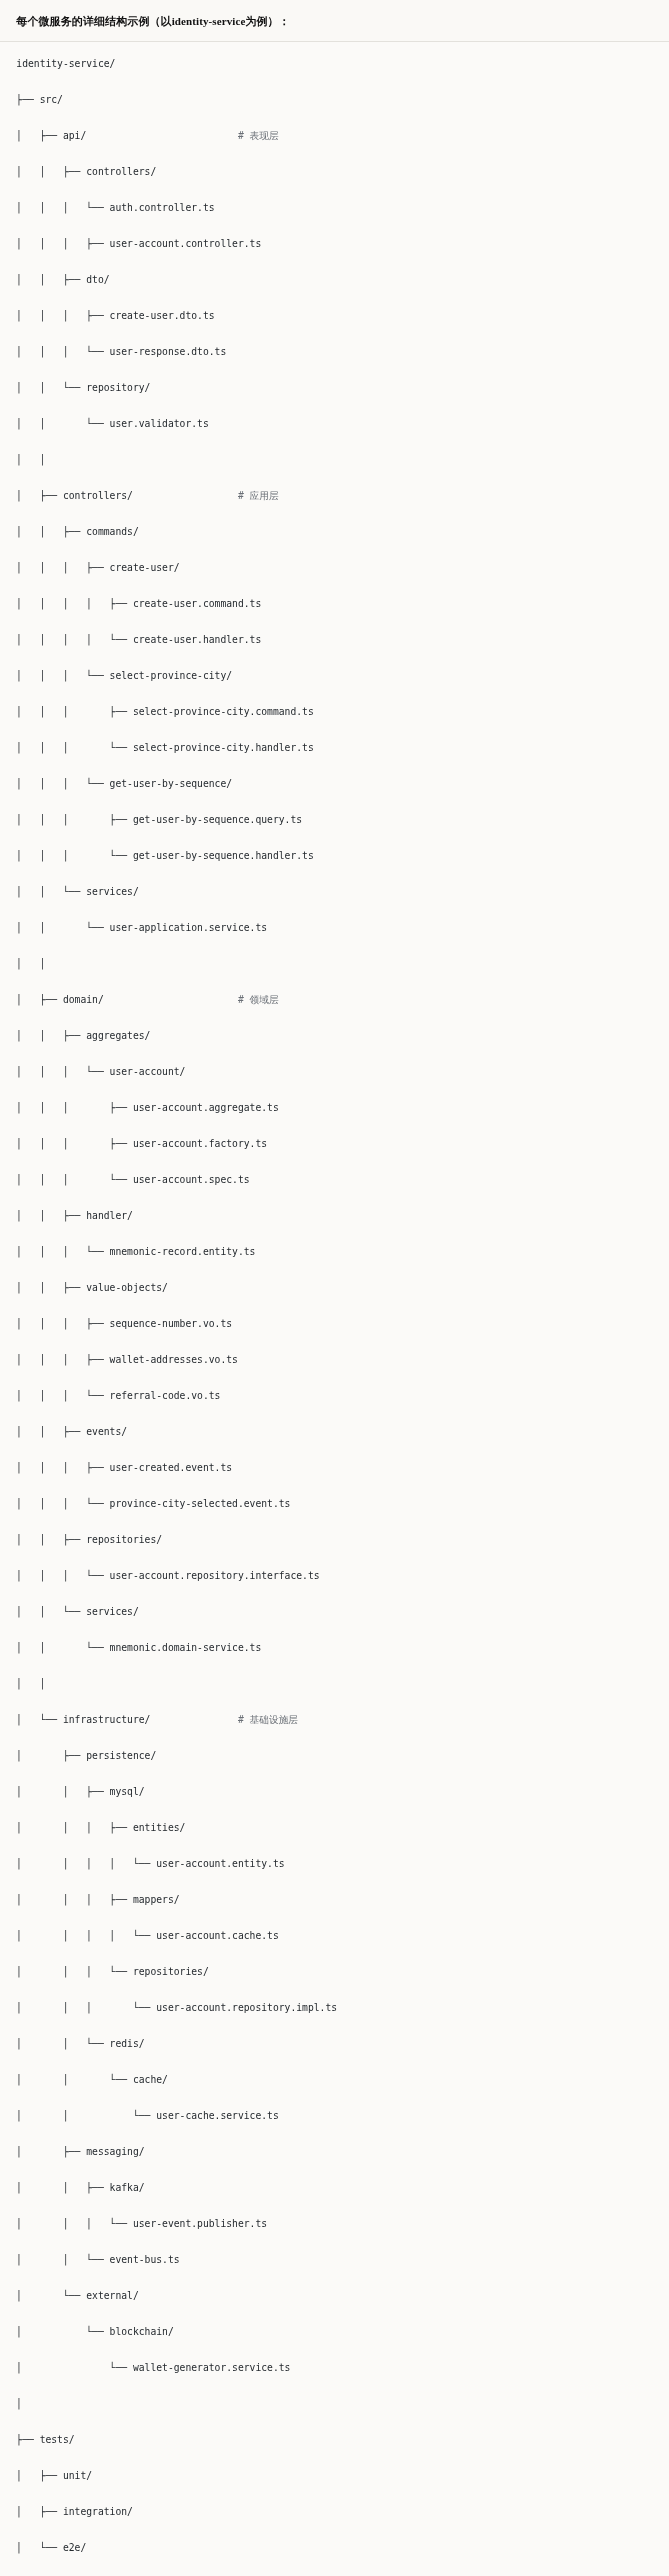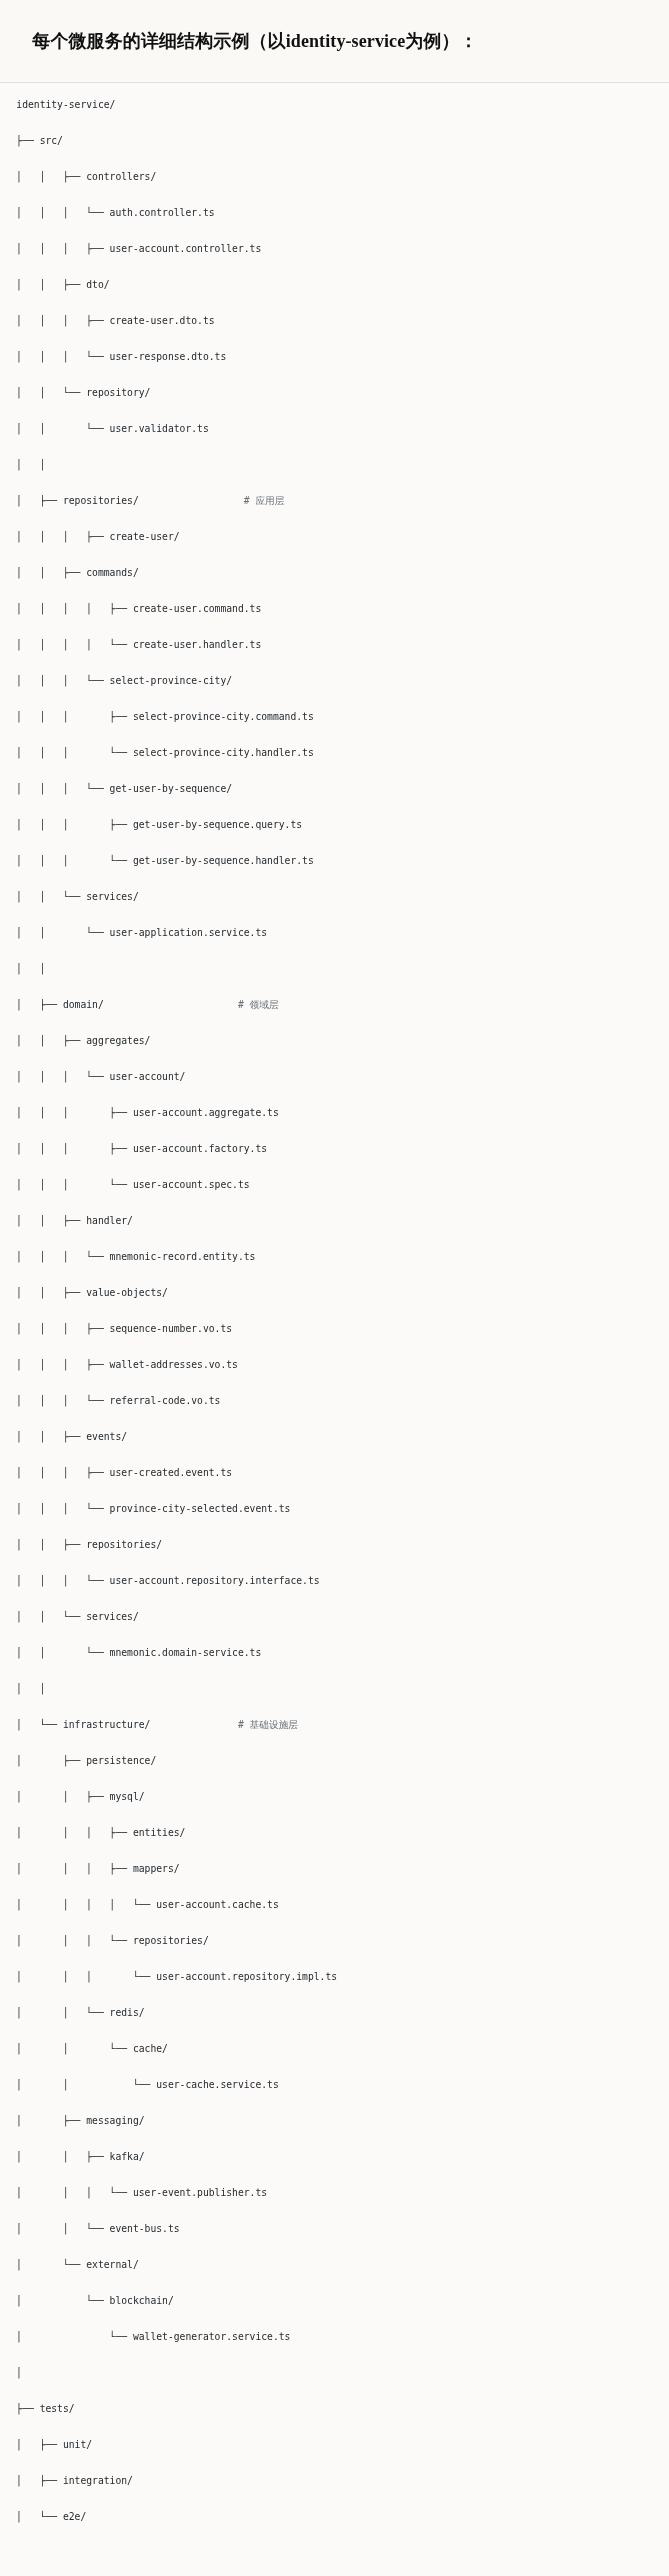--- a/index.html
+++ b/index.html
@@ -17,25 +17,25 @@
 
   
   .doc-header {
     padding: 13.8px 16.3px 12.5px 16.3px;
     background: #faf9f6;
     border-bottom: 0.6px solid #e3e1dc;
   }
   .doc-title {
     font-family: "Liberation Serif", serif;
     font-weight: bold;
-    font-size: 18px;
+    font-size: 11px;
     line-height: 1.3;
     letter-spacing: 0.1px;
     color: #111111;
-    margin: 16px;
+    margin: 0;
   }
 
   
   .tree-block {
     padding: 13.8px 16.3px 19px 16.3px;
     background: #fbfaf8;
     border-bottom: 0.6px solid #e3e1dc;
   }
   .tree {
     font-family: "DejaVu Sans Mono", "Liberation Mono", monospace;
@@ -52,32 +52,33 @@
 </head>
 <body>
 
 <div class="doc-header">
   <h1 class="doc-title">每个微服务的详细结构示例（以identity-service为例）：</h1>
 </div>
 
 <div class="tree-block">
   <pre class="tree"><code><span class="row"><span>identity-service/</span></span>
 <span class="row"><span>├── src/</span></span>
+<span class="row"><span>│   ├── api/                          </span><span class="cmt"># 表现层</span></span>
 <span class="row"><span>│   │   ├── controllers/</span></span>
 <span class="row"><span>│   │   │   └── auth.controller.ts</span></span>
 <span class="row"><span>│   │   │   ├── user-account.controller.ts</span></span>
 <span class="row"><span>│   │   ├── dto/</span></span>
 <span class="row"><span>│   │   │   ├── create-user.dto.ts</span></span>
 <span class="row"><span>│   │   │   └── user-response.dto.ts</span></span>
 <span class="row"><span>│   │   └── repository/</span></span>
 <span class="row"><span>│   │       └── user.validator.ts</span></span>
 <span class="row"><span>│   │</span></span>
-<span class="row"><span>│   ├── repositories/                  </span><span class="cmt"># 应用层</span></span>
+<span class="row"><span>│   ├── controllers/                  </span><span class="cmt"># 应用层</span></span>
+<span class="row"><span>│   │   ├── commands/</span></span>
 <span class="row"><span>│   │   │   ├── create-user/</span></span>
-<span class="row"><span>│   │   ├── commands/</span></span>
 <span class="row"><span>│   │   │   │   ├── create-user.command.ts</span></span>
 <span class="row"><span>│   │   │   │   └── create-user.handler.ts</span></span>
 <span class="row"><span>│   │   │   └── select-province-city/</span></span>
 <span class="row"><span>│   │   │       ├── select-province-city.command.ts</span></span>
 <span class="row"><span>│   │   │       └── select-province-city.handler.ts</span></span>
 <span class="row"><span>│   │   │   └── get-user-by-sequence/</span></span>
 <span class="row"><span>│   │   │       ├── get-user-by-sequence.query.ts</span></span>
 <span class="row"><span>│   │   │       └── get-user-by-sequence.handler.ts</span></span>
 <span class="row"><span>│   │   └── services/</span></span>
 <span class="row"><span>│   │       └── user-application.service.ts</span></span>
@@ -99,20 +100,21 @@
 <span class="row"><span>│   │   │   └── province-city-selected.event.ts</span></span>
 <span class="row"><span>│   │   ├── repositories/</span></span>
 <span class="row"><span>│   │   │   └── user-account.repository.interface.ts</span></span>
 <span class="row"><span>│   │   └── services/</span></span>
 <span class="row"><span>│   │       └── mnemonic.domain-service.ts</span></span>
 <span class="row"><span>│   │</span></span>
 <span class="row"><span>│   └── infrastructure/               </span><span class="cmt"># 基础设施层</span></span>
 <span class="row"><span>│       ├── persistence/</span></span>
 <span class="row"><span>│       │   ├── mysql/</span></span>
 <span class="row"><span>│       │   │   ├── entities/</span></span>
+<span class="row"><span>│       │   │   │   └── user-account.entity.ts</span></span>
 <span class="row"><span>│       │   │   ├── mappers/</span></span>
 <span class="row"><span>│       │   │   │   └── user-account.cache.ts</span></span>
 <span class="row"><span>│       │   │   └── repositories/</span></span>
 <span class="row"><span>│       │   │       └── user-account.repository.impl.ts</span></span>
 <span class="row"><span>│       │   └── redis/</span></span>
 <span class="row"><span>│       │       └── cache/</span></span>
 <span class="row"><span>│       │           └── user-cache.service.ts</span></span>
 <span class="row"><span>│       ├── messaging/</span></span>
 <span class="row"><span>│       │   ├── kafka/</span></span>
 <span class="row"><span>│       │   │   └── user-event.publisher.ts</span></span>

